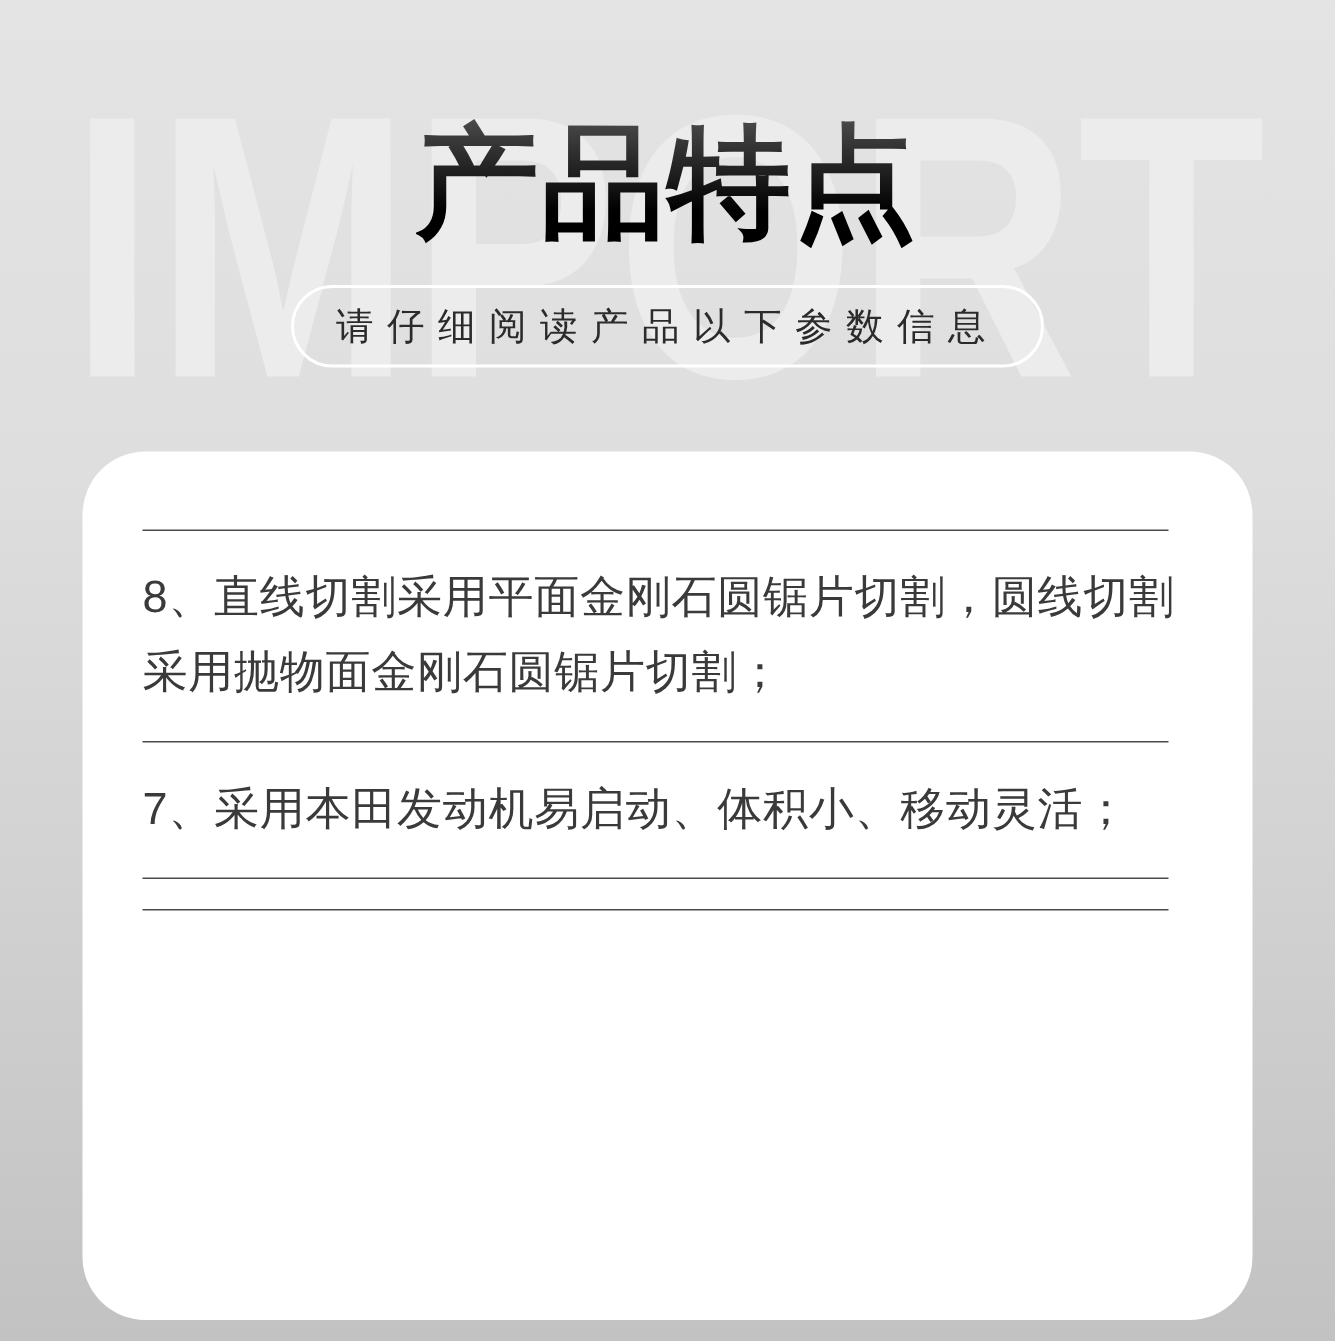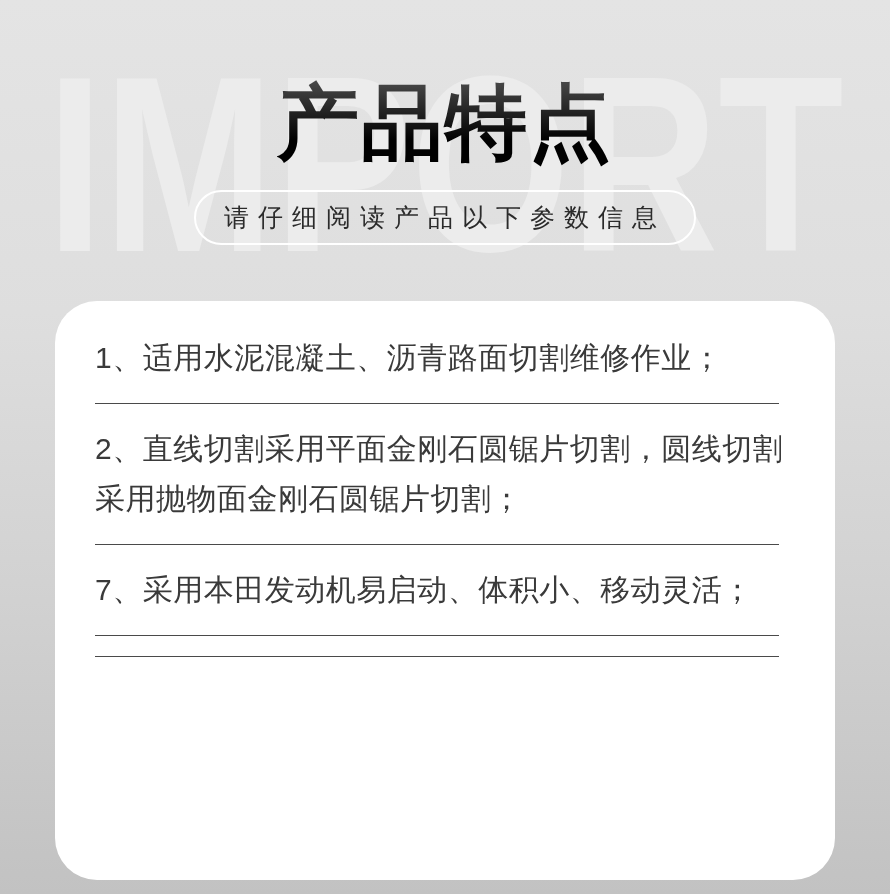--- a/index.html
+++ b/index.html
@@ -91,24 +91,23 @@
 
   <div class="content">
 
     <h1 class="title"><span>产品特点</span></h1>
 
     <div class="pill">
       <span>请仔细阅读产品以下参数信息</span>
     </div>
 
     <div class="card">
-      <p class="item">1、适用水泥混凝土、沥青路面切割维修作业；</p>
       <div class="divider"></div>
 
-      <p class="item">2、直线切割采用平面金刚石圆锯片切割，圆线切割采用抛物面金刚石圆锯片切割；</p>
+      <p class="item">8、直线切割采用平面金刚石圆锯片切割，圆线切割采用抛物面金刚石圆锯片切割；</p>
       <div class="divider"></div>
 
       <p class="item">7、采用本田发动机易启动、体积小、移动灵活；</p>
       <div class="divider"></div>
 
       <div class="divider"></div>
 
     </div>
 
   </div>

